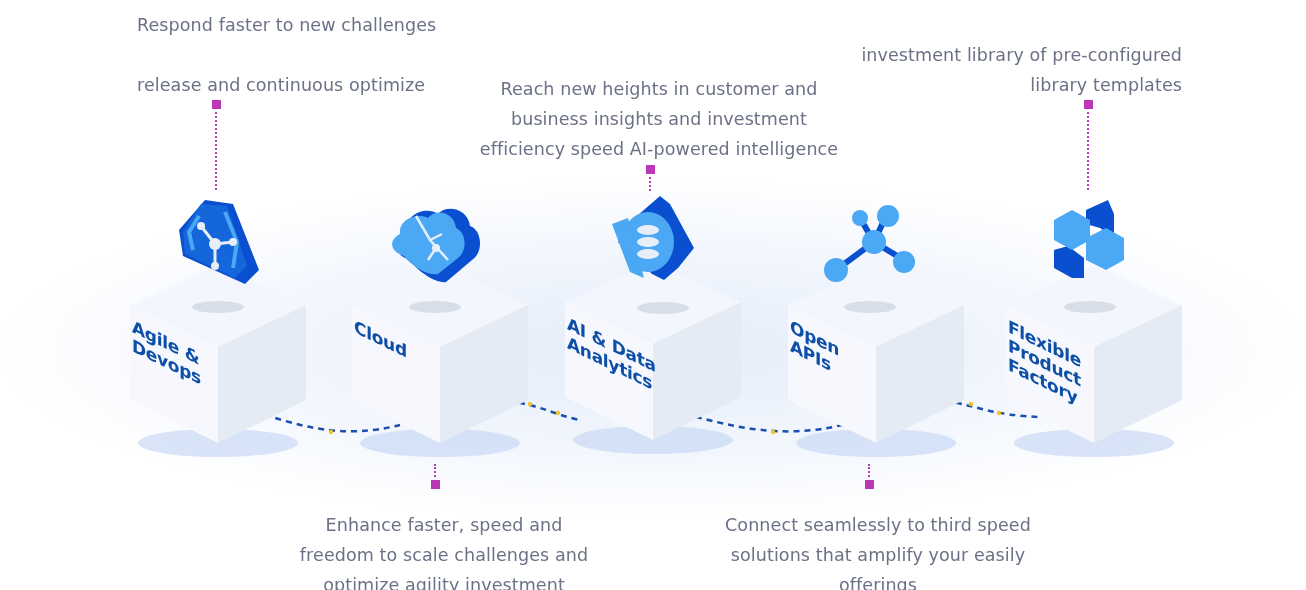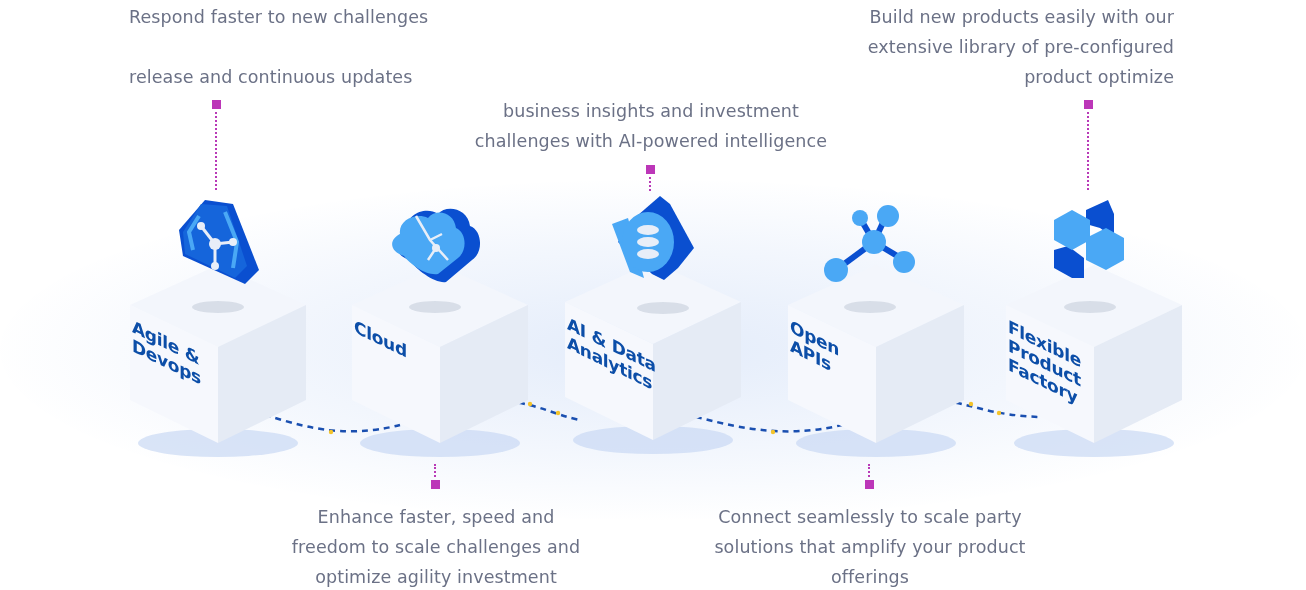--- a/index.html
+++ b/index.html
@@ -1,19 +1,19 @@
 <!DOCTYPE html>
 <html><head>
 <meta charset="utf-8">
 <style>
   html, body { margin:0; padding:0; }
   body { width:1306px; height:590px; position:relative; overflow:hidden; background:#ffffff; font-family:"DejaVu Sans","Liberation Sans",sans-serif; }
   .glow { position:absolute; left:0; top:180px; width:1306px; height:340px; border-radius:50%;
           background:radial-gradient(ellipse at center, rgba(226,235,250,0.95) 0%, rgba(236,242,252,0.6) 45%, rgba(255,255,255,0) 72%); }
-  .desc { position:absolute; color:#6b7186; font-size:17.5px; line-height:30px; letter-spacing:0.1px; margin:0; }
+  .desc { position:absolute; color:#6b7186; font-size:17.5px; line-height:30px; letter-spacing:0.1px; margin:8px; }
   .desc.left { text-align:left; }
   .desc.center { text-align:center; }
   .desc.right { text-align:right; }
   .conn { position:absolute; width:2px; border-left:2px dotted #b93ab7; }
   .marker { position:absolute; width:9px; height:9px; background:#bc36b8; }
   .cube { position:absolute; width:180px; height:180px; }
   .cube svg { width:100%; height:100%; overflow:visible; }
   .cube-label { position:absolute; left:4px; top:52px; color:#0c4ea8; font-weight:bold; font-size:17px; line-height:19px;
                 transform:skewY(26deg); transform-origin:left top; white-space:pre; letter-spacing:-0.3px; }
   .icon { position:absolute; }
@@ -31,33 +31,33 @@
   <circle cx="530" cy="404" r="2.2" fill="#f4c42b"></circle>
   <circle cx="558" cy="413" r="2.2" fill="#f4c42b"></circle>
   <path d="M696,417 C730,425 780,440 842,425" fill="none" stroke="#1a4fb0" stroke-width="2.5" stroke-dasharray="6 5"></path>
   <circle cx="773" cy="432" r="2.2" fill="#f4c42b"></circle>
   <path d="M945,401 C975,405 990,415 1040,417" fill="none" stroke="#1a4fb0" stroke-width="2.5" stroke-dasharray="6 5"></path>
   <circle cx="971" cy="404" r="2.2" fill="#f4c42b"></circle>
   <circle cx="999" cy="413" r="2.2" fill="#f4c42b"></circle>
 </svg>
 
 <p class="desc left" style="left:129px; top:2px;">
-  <span>Respond faster to new challenges</span><br><br><span>release and continuous updates</span>
+  <span>Respond faster to new challenges</span><br><br><span>release and continuous optimize</span>
 </p>
 <p class="desc center" style="left:461px; top:66px; width:380px;">
-  <br><span>business insights and investment</span><br><span>challenges with AI-powered intelligence</span>
+  <span>Reach new heights in customer and</span><br><span>business insights and investment</span><br><span>efficiency speed AI-powered intelligence</span>
 </p>
 <p class="desc right" style="left:834px; top:2px; width:340px;">
-  <span>Build new products easily with our</span><br><span>extensive library of pre-configured</span><br><span>product optimize</span>
+  <br><span>investment library of pre-configured</span><br><span>library templates</span>
 </p>
 <p class="desc center" style="left:276px; top:502px; width:320px;">
   <span>Enhance faster, speed and</span><br><span>freedom to scale challenges and</span><br><span>optimize agility investment</span>
 </p>
 <p class="desc center" style="left:695px; top:502px; width:350px;">
-  <span>Connect seamlessly to scale party</span><br><span>solutions that amplify your product</span><br><span>offerings</span>
+  <span>Connect seamlessly to third speed</span><br><span>solutions that amplify your easily</span><br><span>offerings</span>
 </p>
 
 <div class="marker" style="left:212px; top:100px;"></div>
 <div class="conn" style="left:215px; top:112px; height:78px;"></div>
 
 <div class="marker" style="left:646px; top:165px;"></div>
 <div class="conn" style="left:649px; top:177px; height:14px;"></div>
 
 <div class="marker" style="left:1084px; top:100px;"></div>
 <div class="conn" style="left:1087px; top:112px; height:78px;"></div>

